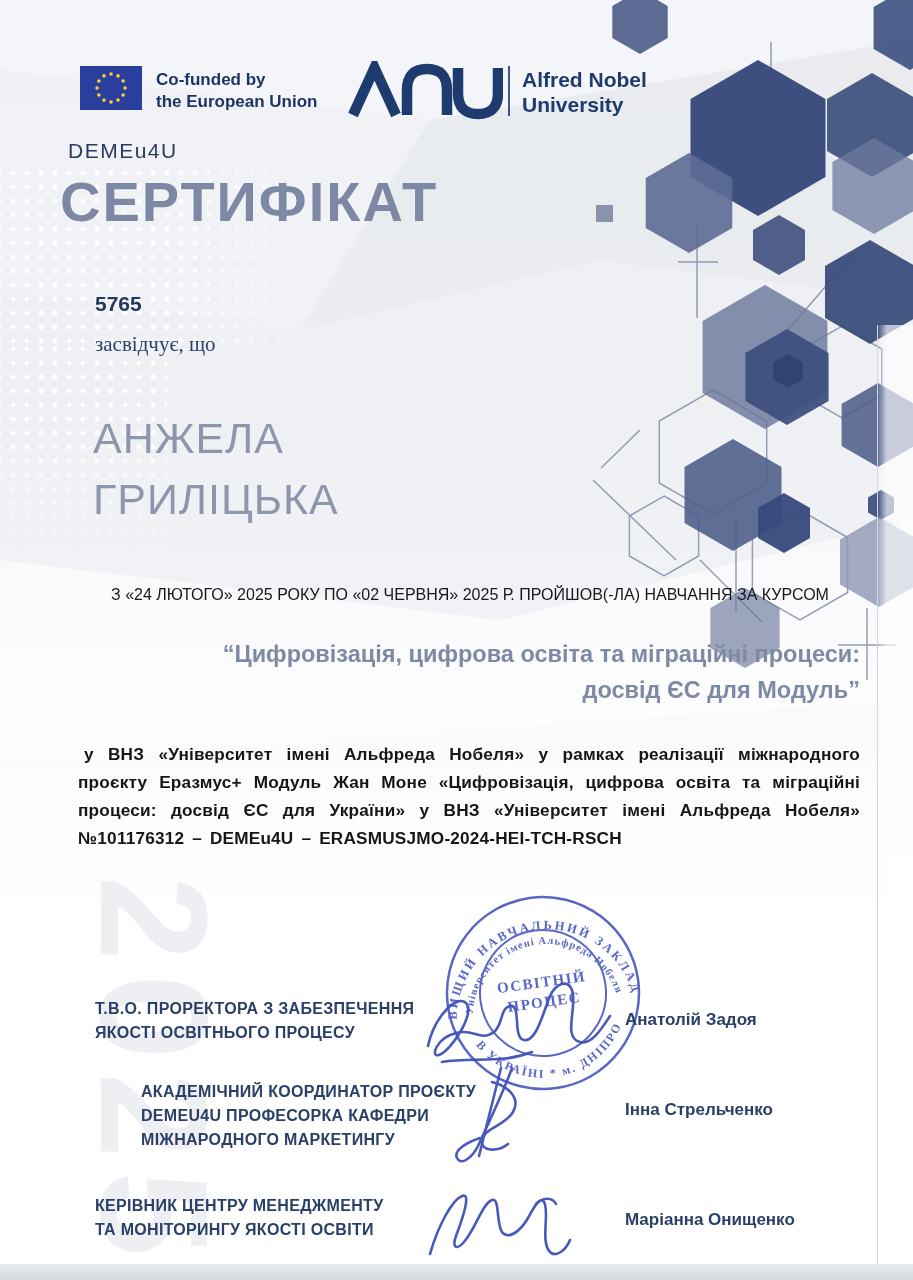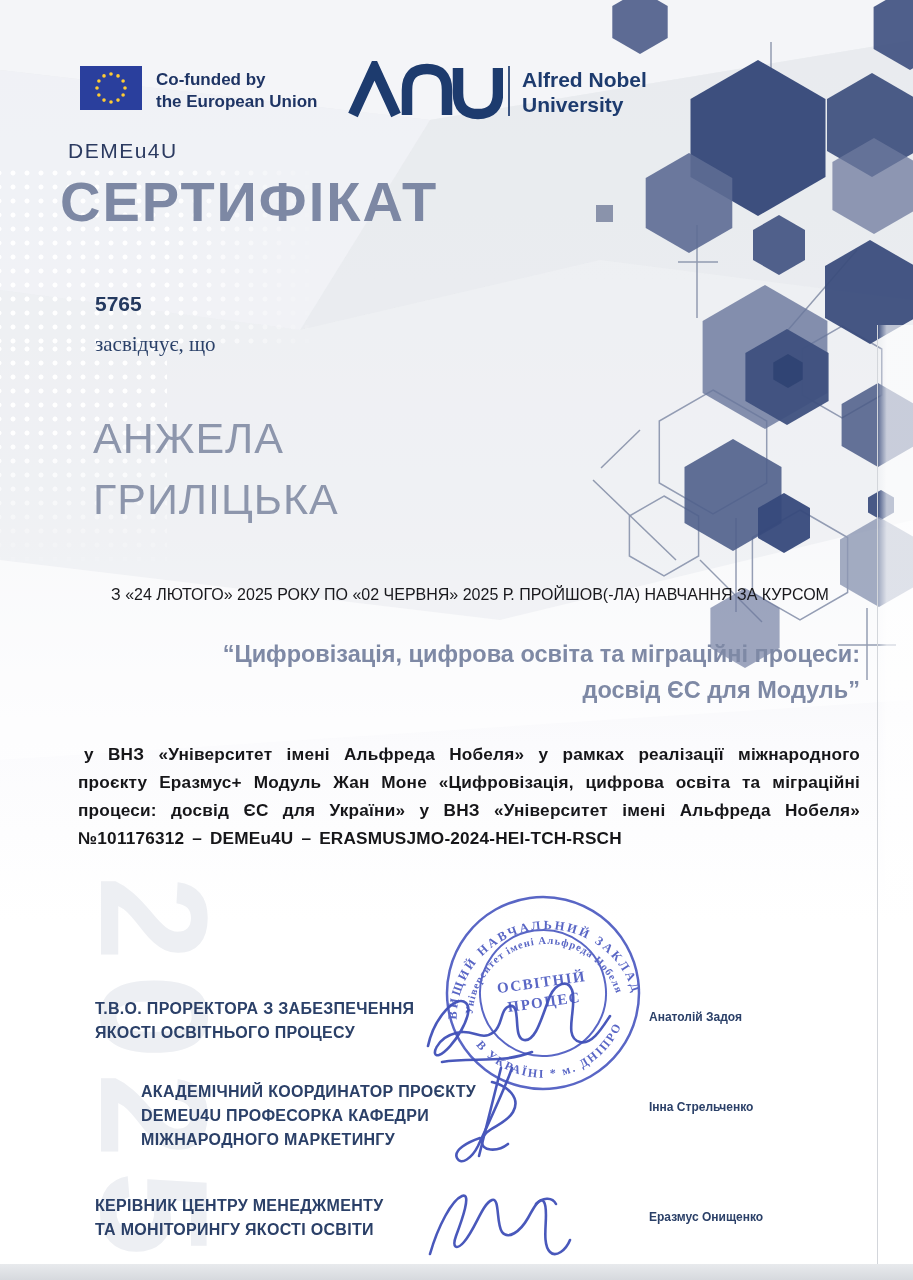--- a/index.html
+++ b/index.html
@@ -32,21 +32,21 @@
   .cert-number{position:absolute;left:95px;top:292px;font-size:21px;font-weight:bold;color:#24395f;}
   .certifies{position:absolute;left:95px;top:332px;font-size:21px;color:#2b4169;font-family:Liberation Serif, serif;}
   .recipient{position:absolute;left:93px;top:408px;font-size:43px;color:#8d96ac;letter-spacing:1px;line-height:1.42;}
   
   .period{position:absolute;left:75px;top:586px;width:790px;text-align:center;font-size:16px;font-weight:normal;color:#18181c;white-space:nowrap;}
   .course{position:absolute;left:60px;top:636px;width:800px;text-align:right;font-size:23.5px;font-weight:bold;color:#7e89a5;line-height:1.55;}
   .desc{position:absolute;left:78px;top:724px;width:782px;font-size:17.2px;font-weight:bold;color:#161619;line-height:1.63;text-align:justify;text-indent:6px;letter-spacing:.2px;word-spacing:3px;margin-top:16px;}
   .workload{position:absolute;left:95px;top:868px;font-size:19.5px;font-weight:bold;color:#101013;letter-spacing:.4px;}
   
   .sig-title{position:absolute;font-size:16px;font-weight:bold;color:#2b4068;line-height:1.5;letter-spacing:.3px;}
-  .sig-name{position:absolute;left:649px;font-size:12px;font-weight:bold;color:#2b4068;text-align:right;}
+  .sig-name{position:absolute;left:625px;font-size:17px;font-weight:bold;color:#2b4068;text-align:right;}
   .t1{left:95px;top:997px;width:360px;}
   .t2{left:95px;top:1080px;width:360px;margin-left:46px;}
   .t3{left:95px;top:1194px;width:290px;}
   .n1{top:1010px;} .n2{top:1100px;} .n3{top:1210px;}
   
   .stamp{position:absolute;left:436px;top:886px;transform:rotate(-8deg);opacity:.92;}
   .stamp text{font-family:"Liberation Serif",serif;font-weight:bold;fill:#4c5ac1;}
   .ink{position:absolute;left:400px;top:958px;}
   
   .edge-right{position:absolute;top:325px;right:0;width:35px;height:955px;background:linear-gradient(90deg,rgba(255,255,255,0),rgba(255,255,255,.65) 25%);border-left:1px solid #d3d6db;}
@@ -197,16 +197,16 @@
       <path d="M 30 296 C 38 268, 52 242, 62 238 C 72 234, 62 262, 56 278 C 52 289, 56 293, 64 284 C 76 270, 82 246, 92 242 C 100 239, 96 266, 102 274 C 108 282, 120 274, 128 260 C 134 249, 140 238, 144 244 C 150 253, 140 284, 150 294 C 156 300, 166 292, 170 282"></path>
       <path d="M 136 246 C 142 240, 152 238, 156 246"></path>
     </g>
   </svg>
 
   <div class="sig-title t1">Т.В.О. ПРОРЕКТОРА З ЗАБЕЗПЕЧЕННЯ ЯКОСТІ ОСВІТНЬОГО ПРОЦЕСУ</div>
   <div class="sig-title t2">АКАДЕМІЧНИЙ КООРДИНАТОР ПРОЄКТУ DEMEU4U ПРОФЕСОРКА КАФЕДРИ МІЖНАРОДНОГО МАРКЕТИНГУ</div>
   <div class="sig-title t3">КЕРІВНИК ЦЕНТРУ МЕНЕДЖМЕНТУ ТА МОНІТОРИНГУ ЯКОСТІ ОСВІТИ</div>
   <div class="sig-name n1">Анатолій Задоя</div>
   <div class="sig-name n2">Інна Стрельченко</div>
-  <div class="sig-name n3">Еразмус Онищенко</div>
+  <div class="sig-name n3">Маріанна Онищенко</div>
 
   <div class="edge-bottom"></div>
 </div>
 
 </body></html>

